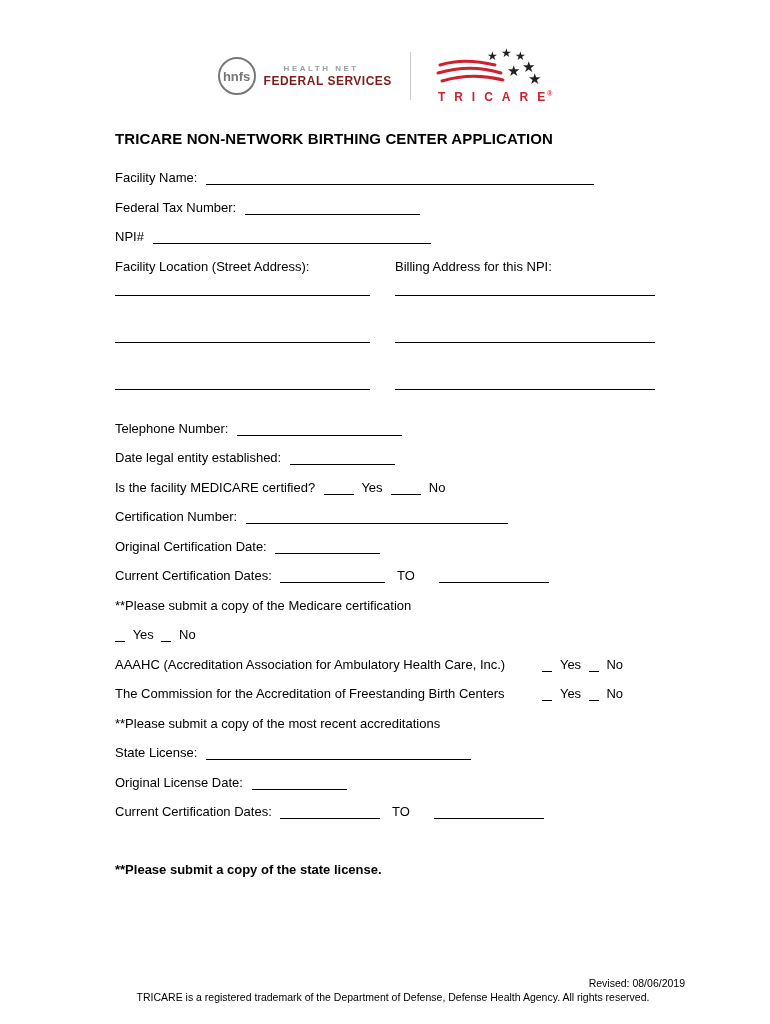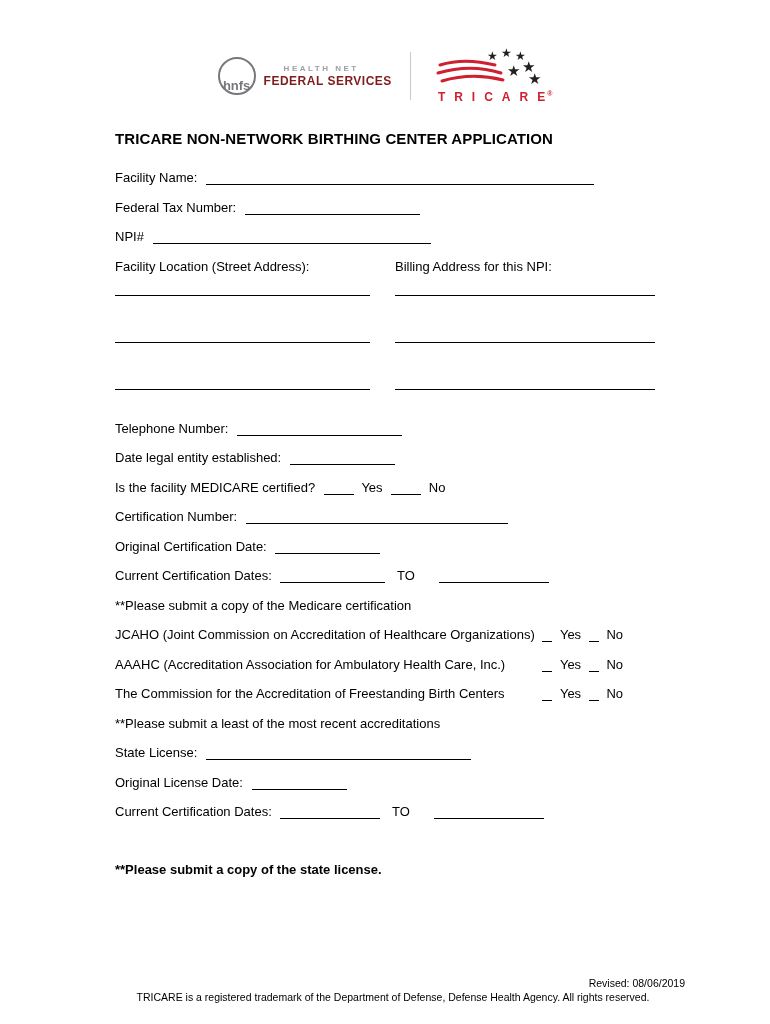--- a/index.html
+++ b/index.html
@@ -24,21 +24,21 @@
     align-items: center;
     justify-content: center;
     gap: 18px;
     margin-bottom: 26px;
   }
   .hnfs { display: flex; align-items: center; gap: 8px; }
   .hnfs-circle {
     width: 38px; height: 38px;
     border: 2px solid #77787b;
     border-radius: 50%;
-    display: flex; align-items: flex-end; justify-content: center;
+    display: flex; align-items: center; justify-content: center;
     color: #77787b;
     font-size: 13px;
     font-weight: bold;
   }
   .hnfs-text { display: flex; flex-direction: column; line-height: 1.25; }
   .health-net {
     font-size: 8px;
     letter-spacing: 2.5px;
     color: #9d9fa2;
     font-weight: bold;
@@ -225,21 +225,20 @@
     <span class="lbl">Current Certification Dates:</span>
     <span class="blank" style="width:105px"></span>
     <span class="lbl to">TO</span>
     <span class="blank" style="width:110px"></span>
   </div>
 
   <div class="row">**Please submit a copy of the Medicare certification</div>
 
 
   <div class="row accrow">
-    <span class="lbl">JCAHO (Joint Commission on Accreditation of Healthcare Organizations)</span>
     <span class="yesno">
       <span class="blank tiny"></span>
       <span class="lbl">Yes</span>
       <span class="blank tiny"></span>
       <span class="lbl">No</span>
     </span>
   </div>
 
   <div class="row accrow">
     <span class="lbl">AAAHC (Accreditation Association for Ambulatory Health Care, Inc.)</span>
@@ -254,21 +253,21 @@
   <div class="row accrow">
     <span class="lbl">The Commission for the Accreditation of Freestanding Birth Centers</span>
     <span class="yesno">
       <span class="blank tiny"></span>
       <span class="lbl">Yes</span>
       <span class="blank tiny"></span>
       <span class="lbl">No</span>
     </span>
   </div>
 
-  <div class="row">**Please submit a least of the most recent accreditations</div>
+  <div class="row">**Please submit a copy of the most recent accreditations</div>
 
   <div class="row">
     <span class="lbl">State License:</span>
     <span class="blank" style="width:265px"></span>
   </div>
 
   <div class="row">
     <span class="lbl">Original License Date:</span>
     <span class="blank" style="width:95px"></span>
   </div>

